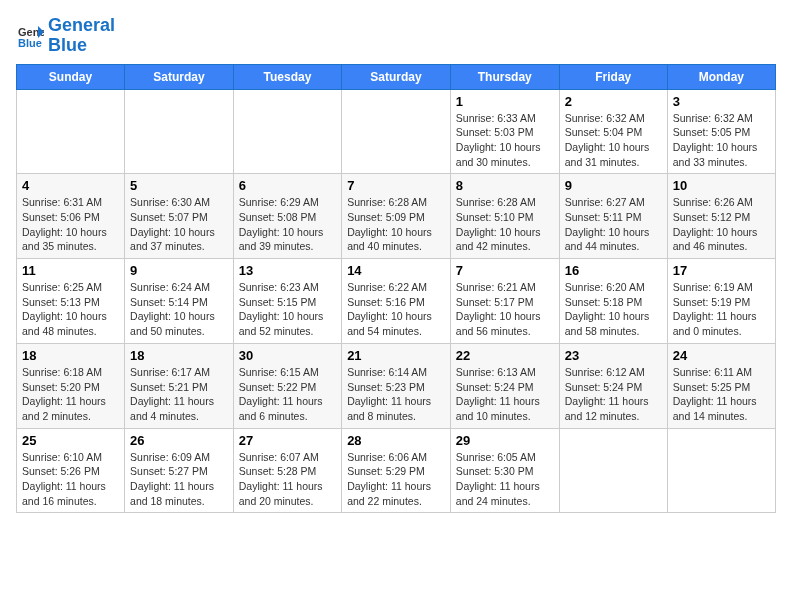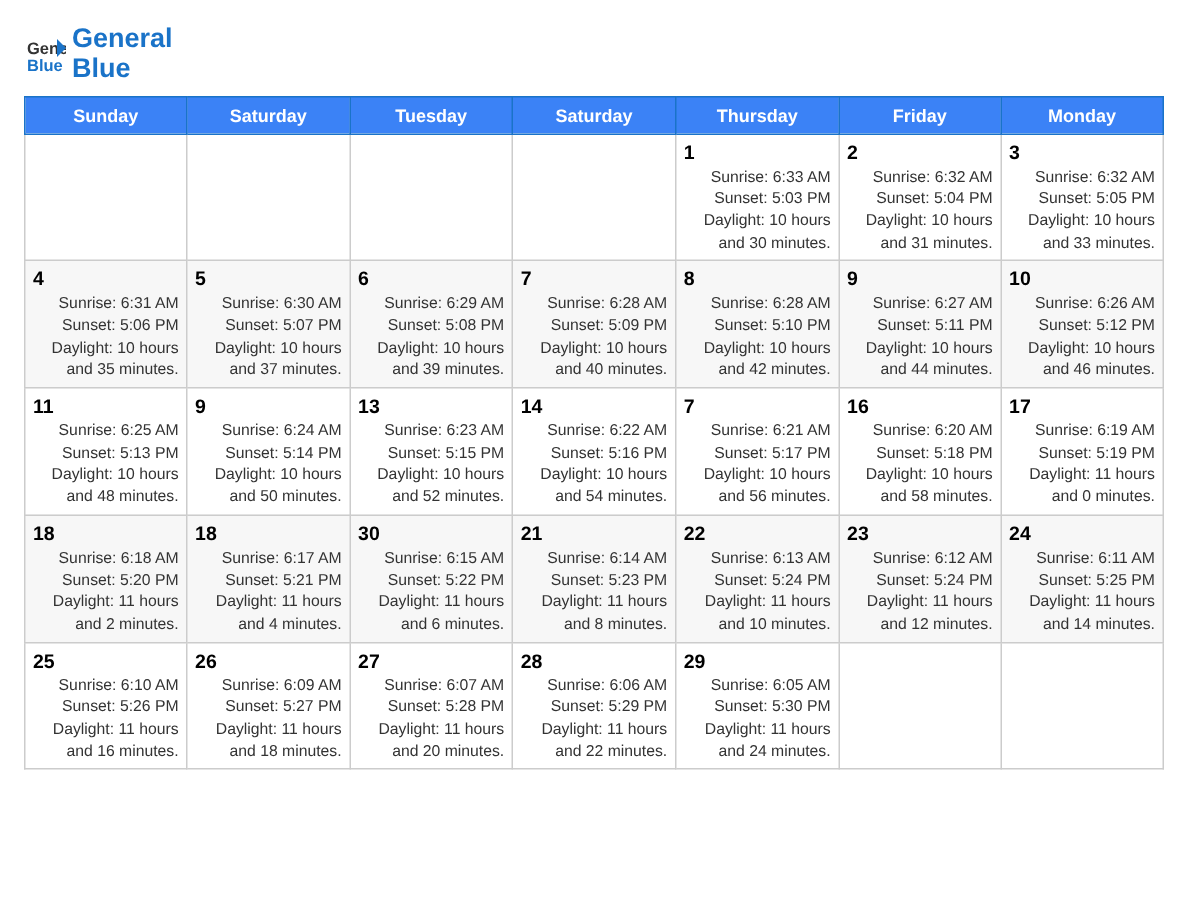--- a/index.html
+++ b/index.html
@@ -67,21 +67,20 @@
     .day-num {
       font-weight: bold;
       font-size: 13px;
       display: block;
       margin-bottom: 2px;
     }
     .day-info {
       font-size: 10.5px;
       color: #333;
       line-height: 1.4;
-      text-align: right;
     }
     .empty { background: #fff !important; }
   </style>
 </head>
 <body>
 
 <div class="header">
   <div class="logo">
     <svg class="logo-icon" viewBox="0 0 28 28">
       <text x="2" y="14" font-size="11" font-weight="bold" fill="#333">General</text>

